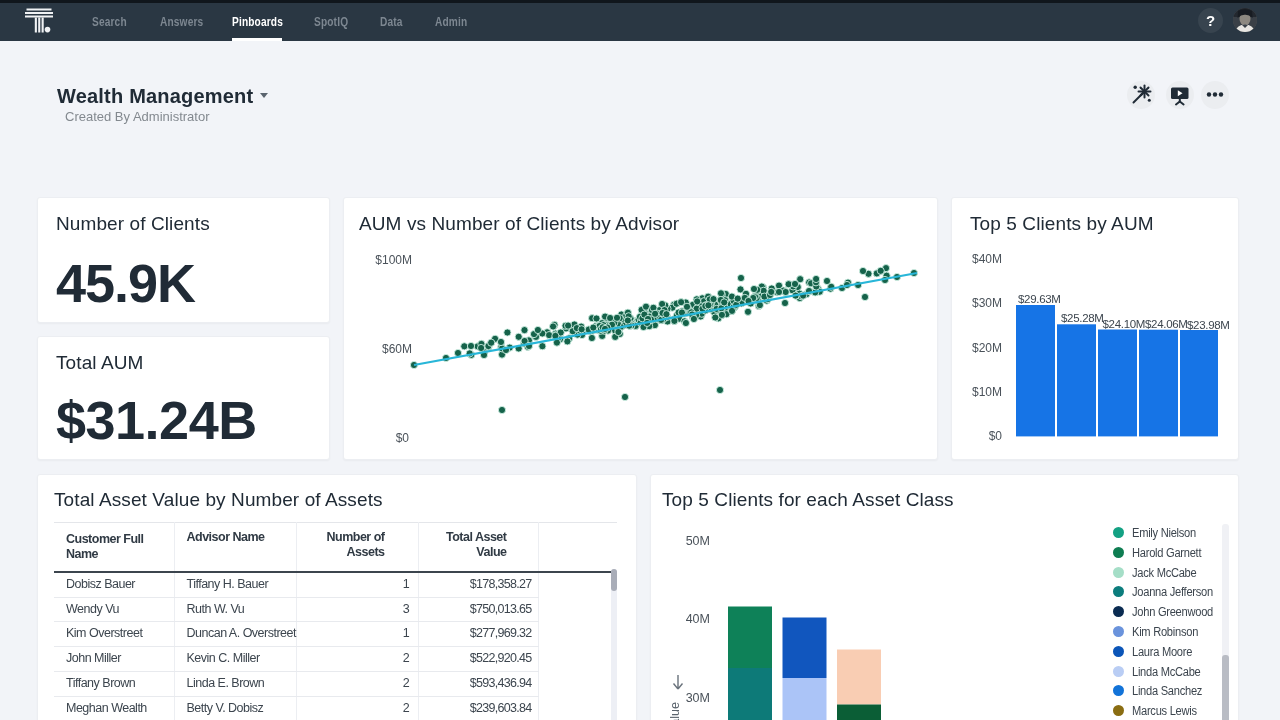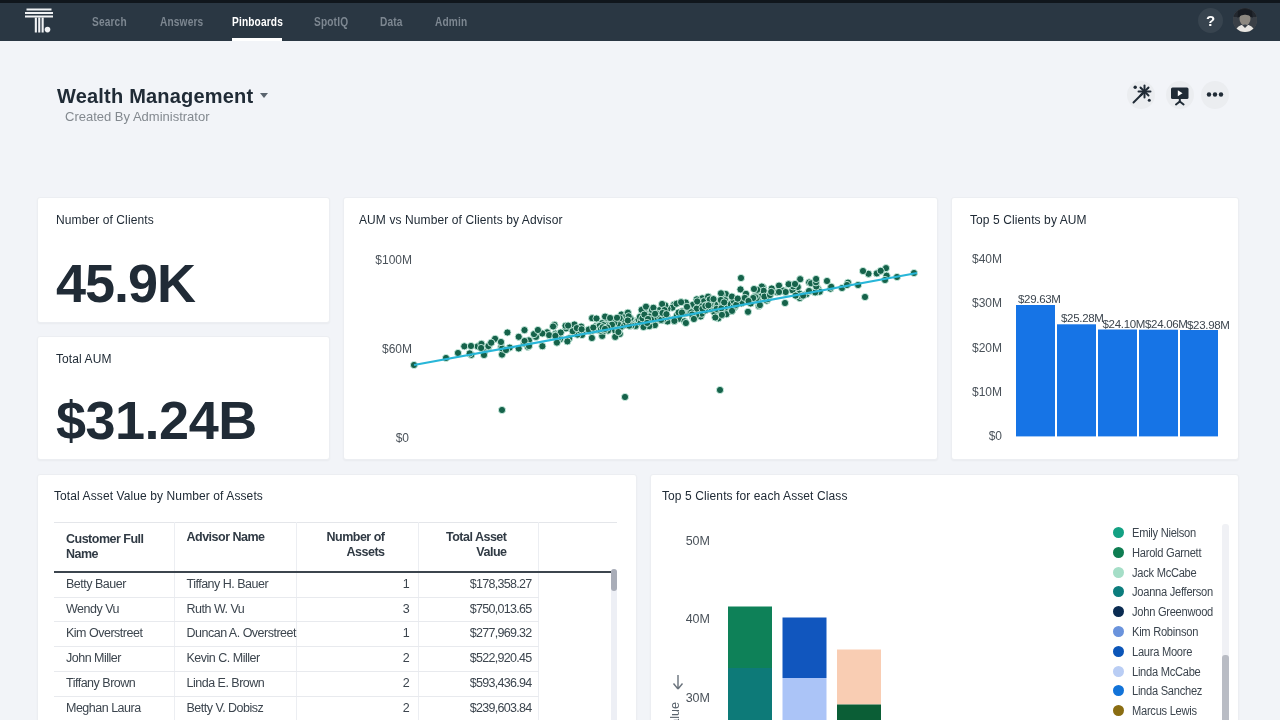--- a/index.html
+++ b/index.html
@@ -9,21 +9,21 @@
 .nav { position:absolute; top:14px; font-size:13px; font-weight:bold; color:#7d8791; letter-spacing:.2px; transform:scaleX(0.78); transform-origin:left center; }
 .nav.active { color:#fff; }
 .underline { position:absolute; left:232px; top:38px; width:50px; height:3px; background:#fff; }
 .qcircle { position:absolute; left:1198px; top:8px; width:25px; height:25px; border-radius:50%; background:#38444f; color:#fff; font-size:15px; font-weight:bold; text-align:center; line-height:25px; }
 .avatar { position:absolute; left:1233px; top:8px; width:24px; height:24px; border-radius:50%; overflow:hidden; background:#555; }
 .title { position:absolute; left:57px; top:85px; font-size:20px; font-weight:bold; color:#202b36; letter-spacing:.2px; }
 .caret { display:inline-block; margin-left:7px; vertical-align:5px; width:0; height:0; border-left:4px solid transparent; border-right:4px solid transparent; border-top:5px solid #5a646e; }
 .subtitle { position:absolute; left:57px; top:109px; font-size:13px; color:#83898f;margin-left:8px; }
 .actbtn { position:absolute; top:81px; width:28px; height:28px; border-radius:50%; background:#ebedf0; }
 .card { position:absolute; background:#fff; border-radius:3px; border:1px solid #eceef2; box-shadow:0 1px 2px rgba(0,0,0,0.04); }
-.ctitle { position:absolute; left:18px; top:15px; font-size:12px; color:#202b36; letter-spacing:.1px; }
+.ctitle { position:absolute; left:18px; top:15px; font-size:19px; color:#202b36; letter-spacing:.1px; }
 .kpival { position:absolute; left:18px; font-size:54px; font-weight:bold; color:#202b36; letter-spacing:.5px; }
 .axlab { position:absolute; font-size:12px; color:#4a525a; text-align:right; }
 .ltxt { display:inline-block; transform:scaleX(0.89); transform-origin:left center; }
 .ldot { display:inline-block; width:11px; height:11px; border-radius:50%; margin-right:8px; vertical-align:-1px; }
 td.c1,td.c2 { padding:4px 6px 4px 12px; line-height:15.7px; letter-spacing:-0.5px; border-bottom:1px solid #e8eaee; border-right:1px solid #eceef2; white-space:nowrap; }
 td.c3 { line-height:15.7px; padding:4px 8px; text-align:right; border-bottom:1px solid #e8eaee; border-right:1px solid #eceef2; }
 td.c4 { line-height:15.7px; letter-spacing:-0.7px; padding:4px 6px 4px 8px; text-align:right; border-bottom:1px solid #e8eaee; border-right:1px solid #eceef2; }
 </style>
 </head>
 <body>
@@ -531,21 +531,21 @@
       <tr style="border-top:1px solid #e4e6ea;border-bottom:2px solid #3c454e;vertical-align:top">
         <th style="text-align:left;font-weight:bold;color:#303a44;padding:9px 12px;line-height:15px;letter-spacing:-0.5px;border-right:1px solid #eceef2">Customer Full<br>Name</th>
         <th style="text-align:left;font-weight:bold;color:#303a44;padding:6.5px 12px;line-height:15px;letter-spacing:-0.5px;border-right:1px solid #eceef2">Advisor Name</th>
         <th style="text-align:right;font-weight:bold;color:#303a44;padding:6.5px 33px 6.5px 8px;line-height:15px;letter-spacing:-0.5px;border-right:1px solid #eceef2">Number of Assets</th>
         <th style="text-align:right;font-weight:bold;color:#303a44;padding:6.5px 31px 6.5px 8px;line-height:15px;letter-spacing:-0.5px;border-right:1px solid #eceef2">Total Asset Value</th>
         <th></th>
       </tr>
     </thead>
     <tbody>
       <tr>
-          <td class="c1">Betty Bauer</td>
+          <td class="c1">Dobisz Bauer</td>
           <td class="c2">Tiffany H. Bauer</td>
           <td class="c3">1</td>
           <td class="c4">$178,358.27</td>
           <td></td>
         </tr>
       <tr>
           <td class="c1">Wendy Vu</td>
           <td class="c2">Ruth W. Vu</td>
           <td class="c3">3</td>
           <td class="c4">$750,013.65</td>
@@ -566,21 +566,21 @@
           <td></td>
         </tr>
       <tr>
           <td class="c1">Tiffany Brown</td>
           <td class="c2">Linda E. Brown</td>
           <td class="c3">2</td>
           <td class="c4">$593,436.94</td>
           <td></td>
         </tr>
       <tr>
-          <td class="c1">Meghan Laura</td>
+          <td class="c1">Meghan Wealth</td>
           <td class="c2">Betty V. Dobisz</td>
           <td class="c3">2</td>
           <td class="c4">$239,603.84</td>
           <td></td>
         </tr>
       <tr>
           <td class="c1">Ann Nguyen</td>
           <td class="c2">Sarah T. Nguyen</td>
           <td class="c3">1</td>
           <td class="c4">$318,354.11</td>

